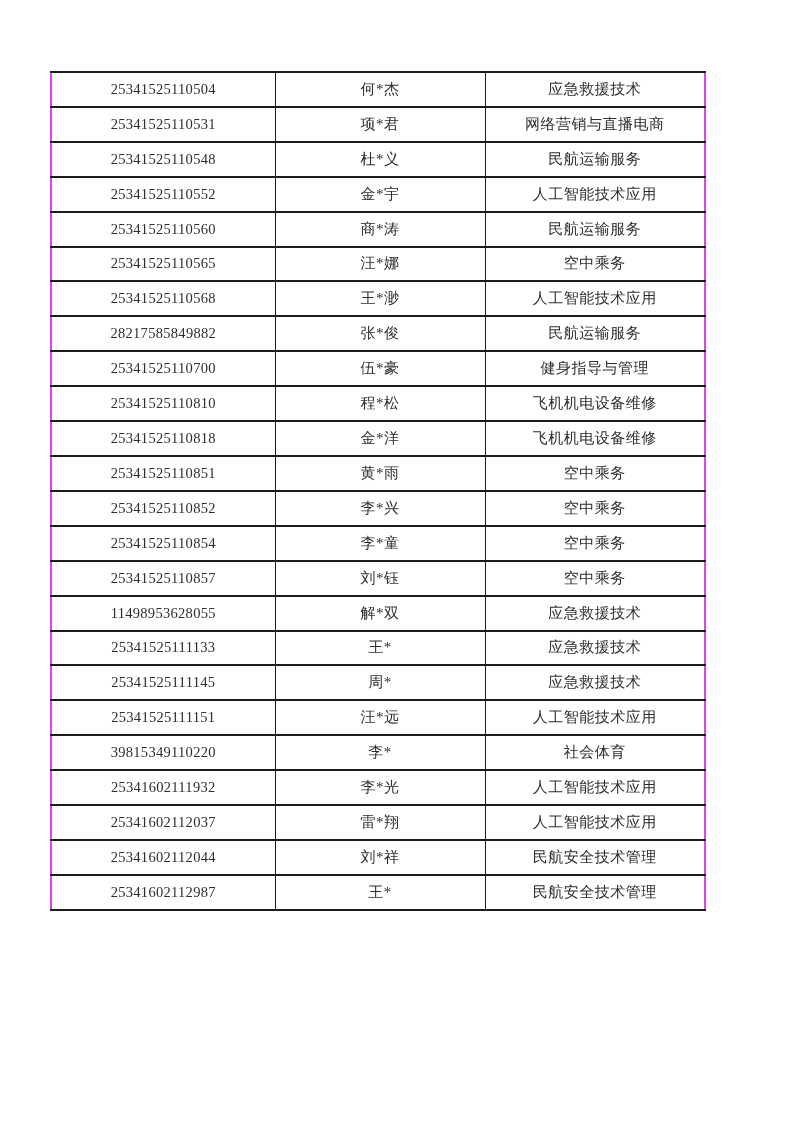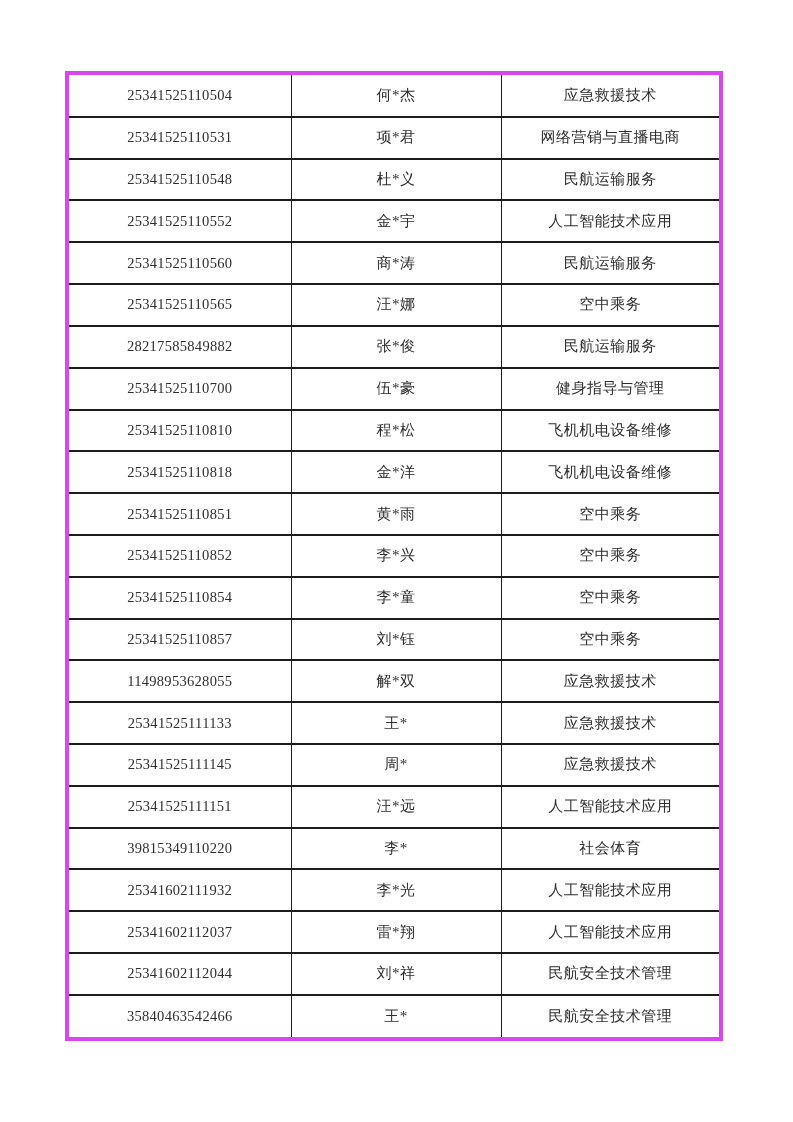--- a/index.html
+++ b/index.html
@@ -10,27 +10,27 @@
   .page {
     position: relative;
     width: 793px;
     height: 1122px;
     background: #ffffff;
     overflow: hidden;
     font-family: "Liberation Serif", "DejaVu Serif", serif;
   }
   table.roster {
     position: absolute;
-    left: 65px;
+    left: 50px;
     top: 71px;
     width: 654px;
-    height: 970px;
+    height: 840px;
     border-collapse: collapse;
     table-layout: fixed;
-    border: 4px solid #d946ef;
+    border: 2px solid #d946ef;
   }
   table.roster td {
     border-style: solid;
     border-color: #1c1c1c;
     border-width: 2px 1px; 
     text-align: center;
     vertical-align: middle;
     font-size: 15px;
     color: #2e2e2e;
     letter-spacing: 0.5px;
@@ -76,20 +76,25 @@
         </tr>
         <tr>
           <td class="id-cell">25341525110560</td>
           <td class="name-cell">商*涛</td>
           <td class="major-cell">民航运输服务</td>
         </tr>
         <tr>
           <td class="id-cell">25341525110565</td>
           <td class="name-cell">汪*娜</td>
           <td class="major-cell">空中乘务</td>
+        </tr>
+        <tr>
+          <td class="id-cell">25341525110568</td>
+          <td class="name-cell">王*渺</td>
+          <td class="major-cell">人工智能技术应用</td>
         </tr>
         <tr>
           <td class="id-cell">28217585849882</td>
           <td class="name-cell">张*俊</td>
           <td class="major-cell">民航运输服务</td>
         </tr>
         <tr>
           <td class="id-cell">25341525110700</td>
           <td class="name-cell">伍*豪</td>
           <td class="major-cell">健身指导与管理</td>
@@ -158,19 +163,19 @@
           <td class="id-cell">25341602112037</td>
           <td class="name-cell">雷*翔</td>
           <td class="major-cell">人工智能技术应用</td>
         </tr>
         <tr>
           <td class="id-cell">25341602112044</td>
           <td class="name-cell">刘*祥</td>
           <td class="major-cell">民航安全技术管理</td>
         </tr>
         <tr>
-          <td class="id-cell">35840463542466</td>
+          <td class="id-cell">25341602112987</td>
           <td class="name-cell">王*</td>
           <td class="major-cell">民航安全技术管理</td>
         </tr>
       </tbody>
   </table>
 </div>
 
 </body></html>

